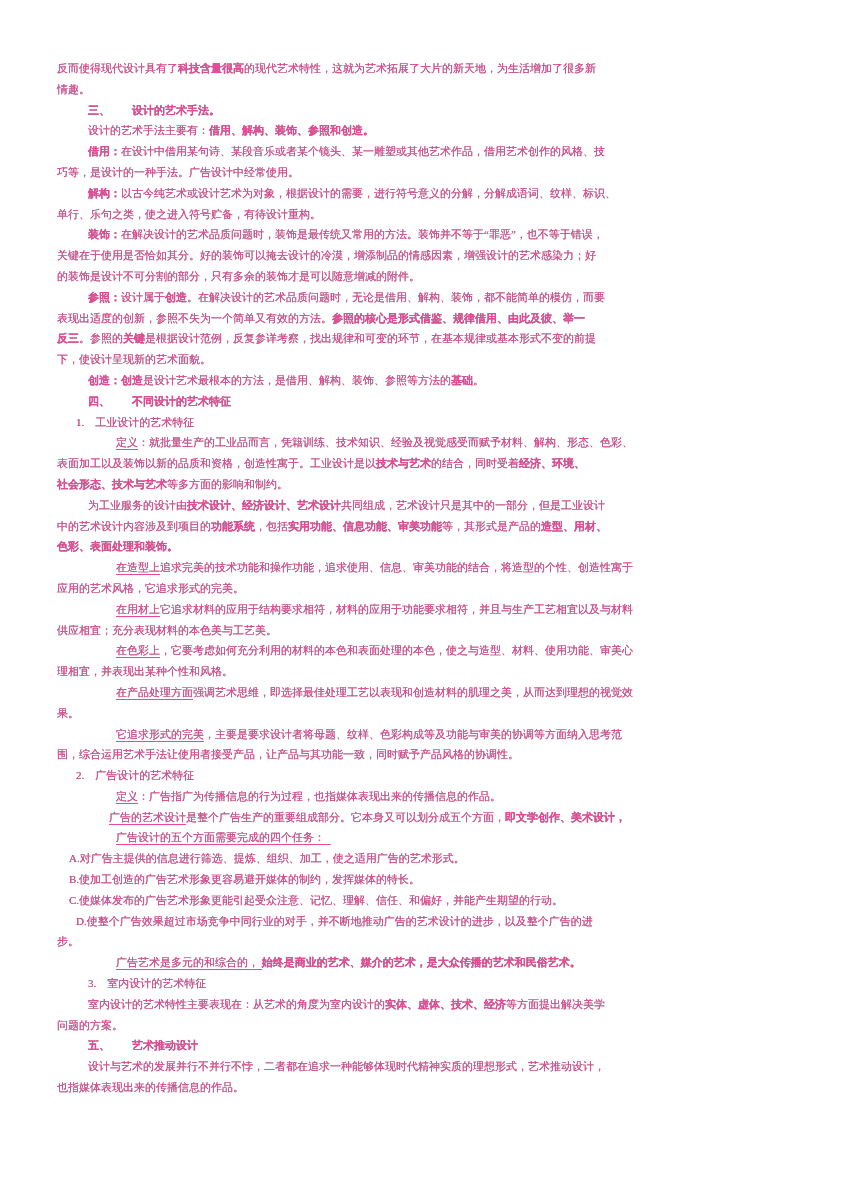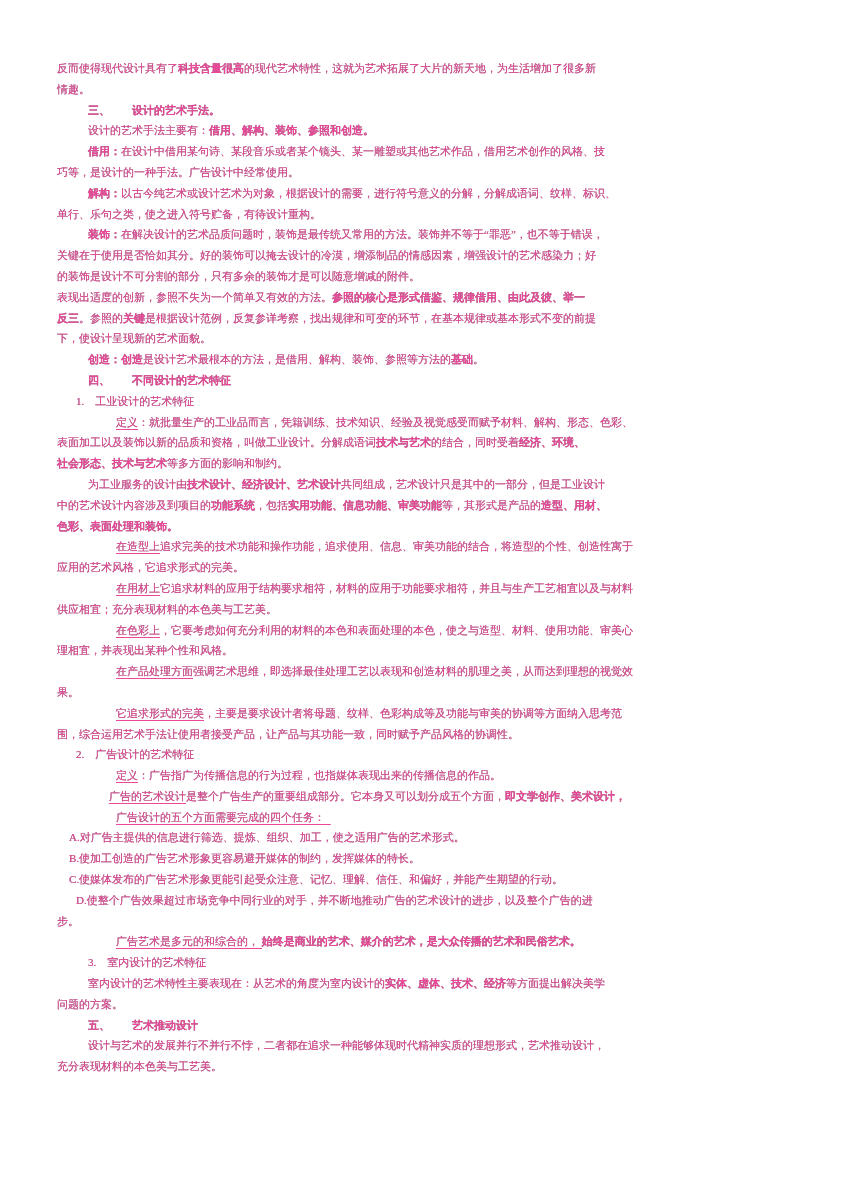--- a/index.html
+++ b/index.html
@@ -37,28 +37,29 @@
       <div class="ln"><span class="">情趣。</span></div>
       <div class="ln ind3"><span class="b ">三、　　设计的艺术手法。</span></div>
       <div class="ln ind3"><span class="">设计的艺术手法主要有：</span><span class="b ">借用、解构、装饰、参照和创造。</span></div>
       <div class="ln ind3"><span class="b ">借用：</span><span class="">在设计中借用某句诗、某段音乐或者某个镜头、某一雕塑或其他艺术作品，借用艺术创作的风格、技</span></div>
       <div class="ln"><span class="">巧等，是设计的一种手法。广告设计中经常使用。</span></div>
       <div class="ln ind3"><span class="b ">解构：</span><span class="">以古今纯艺术或设计艺术为对象，根据设计的需要，进行符号意义的分解，分解成语词、纹样、标识、</span></div>
       <div class="ln"><span class="">单行、乐句之类，使之进入符号贮备，有待设计重构。</span></div>
       <div class="ln ind3"><span class="b ">装饰：</span><span class="">在解决设计的艺术品质问题时，装饰是最传统又常用的方法。装饰并不等于“罪恶”，也不等于错误，</span></div>
       <div class="ln"><span class="">关键在于使用是否恰如其分。好的装饰可以掩去设计的冷漠，增添制品的情感因素，增强设计的艺术感染力；好</span></div>
       <div class="ln"><span class="">的装饰是设计不可分割的部分，只有多余的装饰才是可以随意增减的附件。</span></div>
+      <div class="ln ind3"><span class="b ">参照：</span><span class="">设计属于</span><span class="b ">创造</span><span class="">。在解决设计的艺术品质问题时，无论是借用、解构、装饰，都不能简单的模仿，而要</span></div>
       <div class="ln"><span class="">表现出适度的创新，参照不失为一个简单又有效的方法。</span><span class="b ">参照的核心是形式借鉴、规律借用、由此及彼、举一</span></div>
       <div class="ln"><span class="b ">反三</span><span class="">。参照的</span><span class="b ">关键</span><span class="">是根据设计范例，反复参详考察，找出规律和可变的环节，在基本规律或基本形式不变的前提</span></div>
       <div class="ln"><span class="">下，使设计呈现新的艺术面貌。</span></div>
       <div class="ln ind3"><span class="b ">创造：创造</span><span class="">是设计艺术最根本的方法，是借用、解构、装饰、参照等方法的</span><span class="b ">基础</span><span class="">。</span></div>
       <div class="ln ind3"><span class="b ">四、　　不同设计的艺术特征</span></div>
       <div class="ln ind2"><span class="">1.　工业设计的艺术特征</span></div>
       <div class="ln ind2"><span class="u">定义</span><span class="">：就批量生产的工业品而言，凭籍训练、技术知识、经验及视觉感受而赋予材料、解构、形态、色彩、</span></div>
-      <div class="ln"><span class="">表面加工以及装饰以新的品质和资格，叫做工业设计。分解成语词</span><span class="b ">技术与艺术</span><span class="">的结合，同时受着</span><span class="b ">经济、环境、</span></div>
+      <div class="ln"><span class="">表面加工以及装饰以新的品质和资格，创造性寓于。工业设计是以</span><span class="b ">技术与艺术</span><span class="">的结合，同时受着</span><span class="b ">经济、环境、</span></div>
       <div class="ln"><span class="b ">社会形态、技术与艺术</span><span class="">等多方面的影响和制约。</span></div>
       <div class="ln ind3"><span class="">为工业服务的设计由</span><span class="b ">技术设计、经济设计、艺术设计</span><span class="">共同组成，艺术设计只是其中的一部分，但是工业设计</span></div>
       <div class="ln"><span class="">中的艺术设计内容涉及到项目的</span><span class="b ">功能系统</span><span class="">，包括</span><span class="b ">实用功能、信息功能、审美功能</span><span class="">等，其形式是产品的</span><span class="b ">造型、用材、</span></div>
       <div class="ln"><span class="b ">色彩、表面处理和装饰。</span></div>
       <div class="ln ind2"><span class="u">在造型上</span><span class="">追求完美的技术功能和操作功能，追求使用、信息、审美功能的结合，将造型的个性、创造性寓于</span></div>
       <div class="ln"><span class="">应用的艺术风格，它追求形式的完美。</span></div>
       <div class="ln ind2"><span class="u">在用材上</span><span class="">它追求材料的应用于结构要求相符，材料的应用于功能要求相符，并且与生产工艺相宜以及与材料</span></div>
       <div class="ln"><span class="">供应相宜；充分表现材料的本色美与工艺美。</span></div>
       <div class="ln ind2"><span class="u">在色彩上</span><span class="">，它要考虑如何充分利用的材料的本色和表面处理的本色，使之与造型、材料、使用功能、审美心</span></div>
       <div class="ln"><span class="">理相宜，并表现出某种个性和风格。</span></div>
@@ -74,15 +75,15 @@
       <div class="ln ind1"><span class="">B.使加工创造的广告艺术形象更容易避开媒体的制约，发挥媒体的特长。</span></div>
       <div class="ln ind1"><span class="">C.使媒体发布的广告艺术形象更能引起受众注意、记忆、理解、信任、和偏好，并能产生期望的行动。</span></div>
       <div class="ln ind2"><span class="">D.使整个广告效果超过市场竞争中同行业的对手，并不断地推动广告的艺术设计的进步，以及整个广告的进</span></div>
       <div class="ln"><span class="">步。</span></div>
       <div class="ln ind2"><span class="u">广告艺术是多元的和综合的， </span><span class="b ">始终是商业的艺术、媒介的艺术，是大众传播的艺术和民俗艺术。</span></div>
       <div class="ln ind3"><span class="">3.　室内设计的艺术特征</span></div>
       <div class="ln ind3"><span class="">室内设计的艺术特性主要表现在：从艺术的角度为室内设计的</span><span class="b ">实体、虚体、技术、经济</span><span class="">等方面提出解决美学</span></div>
       <div class="ln"><span class="">问题的方案。</span></div>
       <div class="ln ind3"><span class="b ">五、　　艺术推动设计</span></div>
       <div class="ln ind3"><span class="">设计与艺术的发展并行不并行不悖，二者都在追求一种能够体现时代精神实质的理想形式，艺术推动设计，</span></div>
-      <div class="ln"><span class="">充分表现材料的本色美与工艺美。</span></div>
+      <div class="ln"><span class="">也指媒体表现出来的传播信息的作品。</span></div>
     </div>
 </main>
 
 </body></html>

